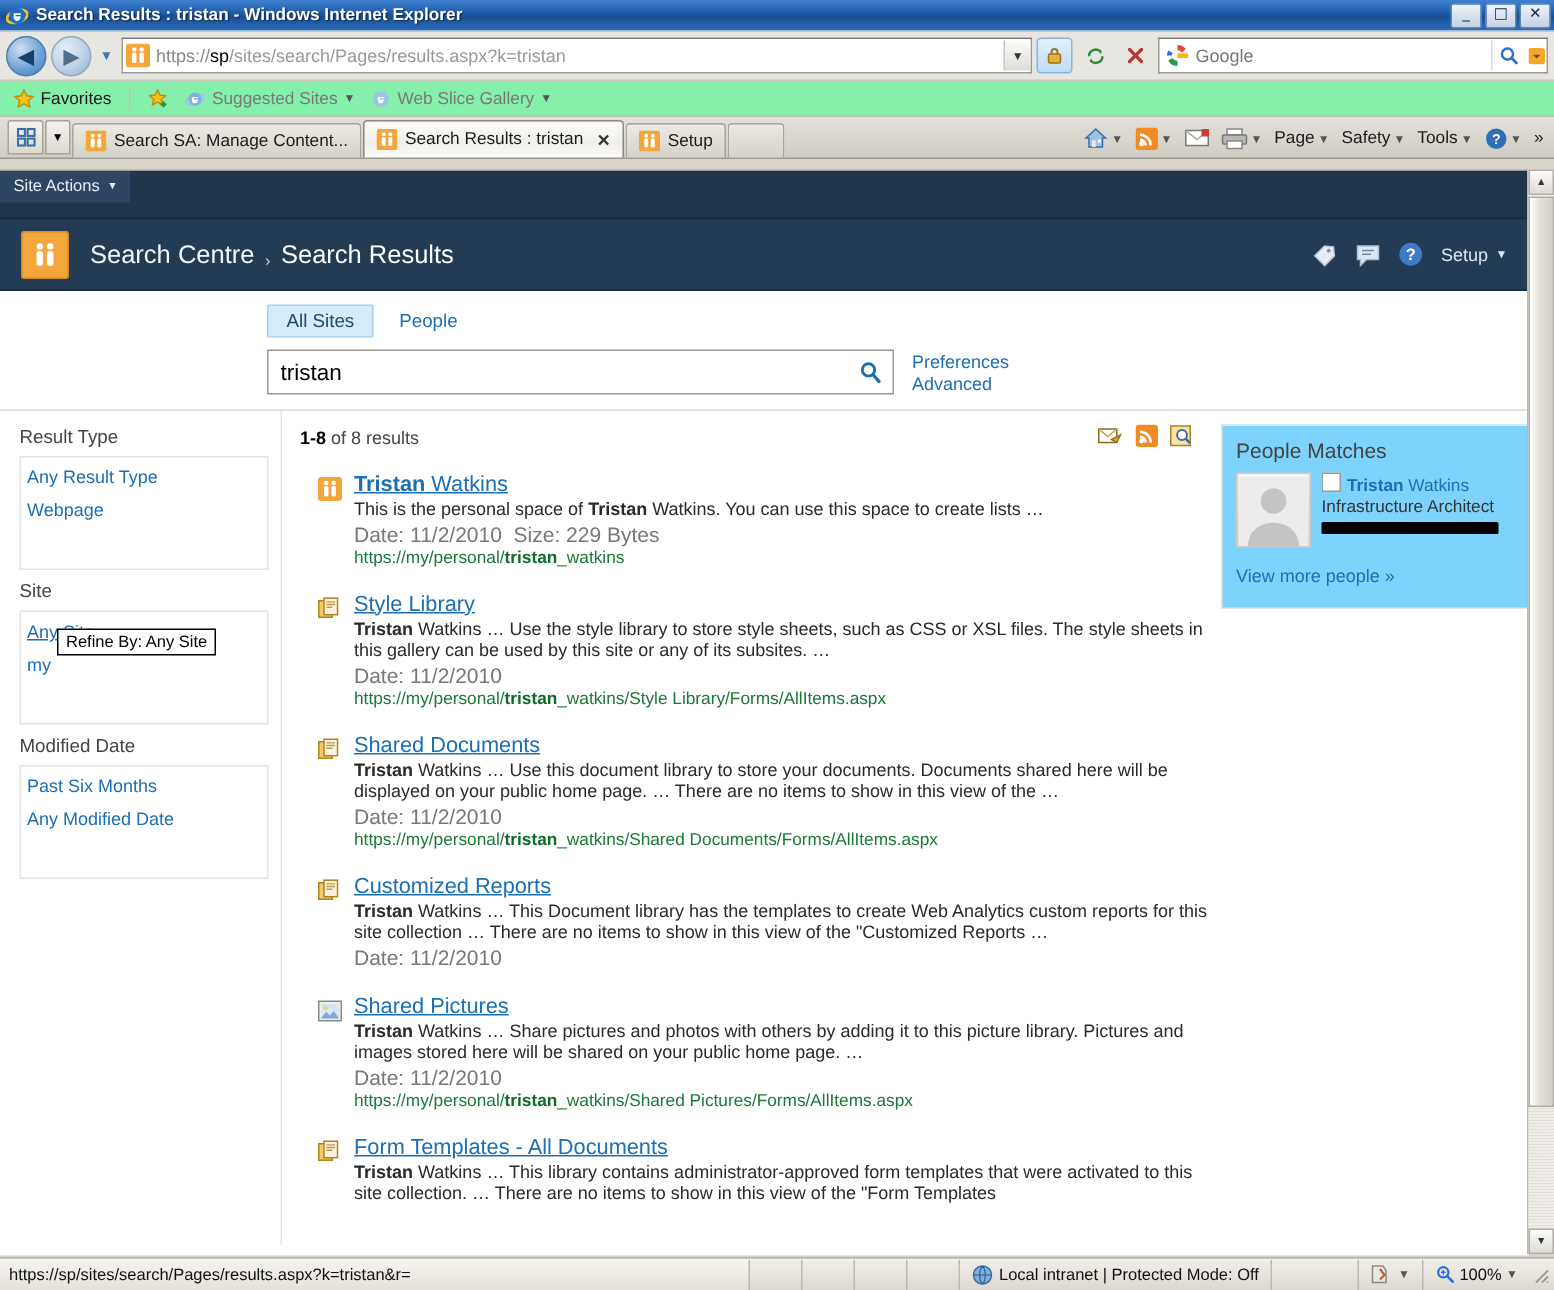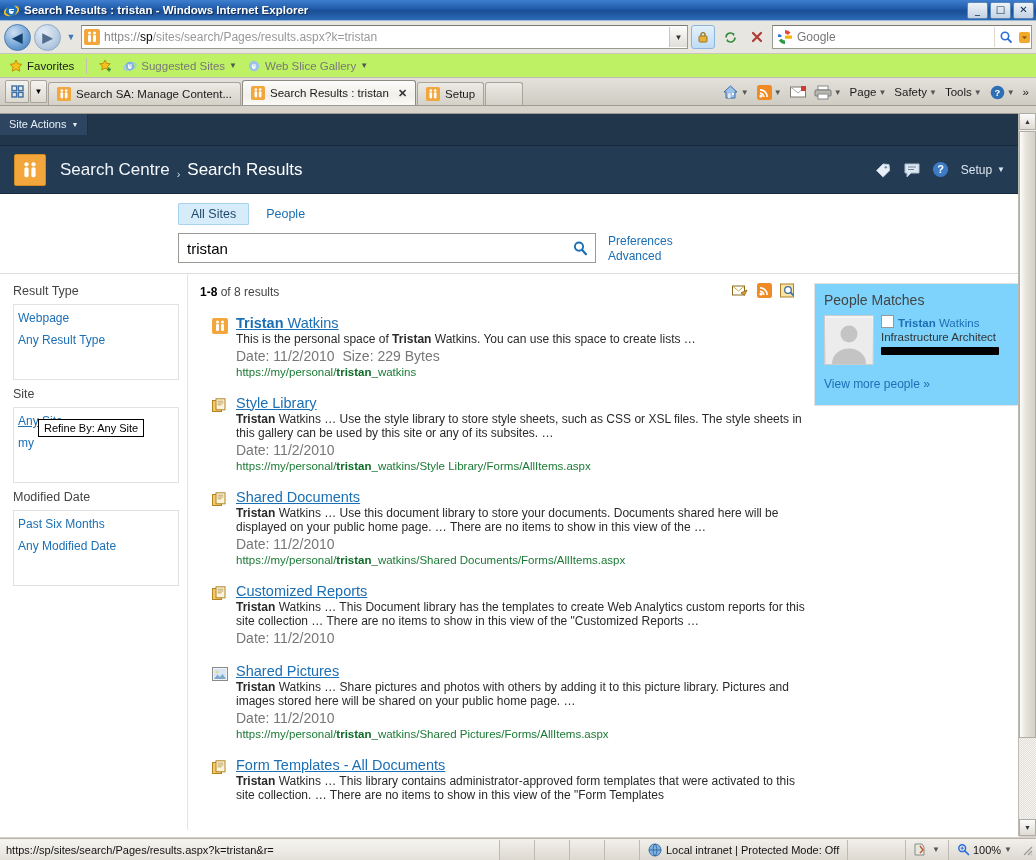--- a/index.html
+++ b/index.html
@@ -91,21 +91,21 @@
   .searchbox .gicon{width:16px;height:16px;margin:0 4px;flex:0 0 auto;}
   .searchbox .ph{color:#777;font-size:12px;flex:1 1 auto;}
   .searchgo{
     width:22px;height:20px;display:flex;align-items:center;justify-content:center;
     border-left:1px solid #ddd9d1;
   }
   .searchgo2{width:14px;height:20px;display:flex;align-items:center;justify-content:center;}
 
   
   .favbar{
-    height:23px;background:#bef264;display:flex;align-items:center;
+    height:23px;background:#86efac;display:flex;align-items:center;
     padding:0 6px;gap:4px;border-bottom:1px solid #bfbbb3;font-size:11.5px;color:#1a1a1a;
   }
   .favbar .sep{width:1px;height:16px;background:#c4c0b8;margin:0 5px;}
   .favitem{display:flex;align-items:center;gap:4px;padding:1px 3px;white-space:nowrap;}
   .favitem.gray{color:#787878;}
   .caretd{font-size:8px;color:#555;}
 
   
   .tabbar{
     height:27px;background:linear-gradient(to bottom,#e3e1da,#cfccc3);
@@ -613,22 +613,22 @@
 
       <div class="sp-divider"></div>
 
       <div class="cols">
 
         <div class="refine">
 
           <div class="rf-group">
             <div class="rf-title">Result Type</div>
             <div class="rf-panel">
+              <div class="rf-item">Any Result Type</div>
               <div class="rf-item">Webpage</div>
-              <div class="rf-item">Any Result Type</div>
               <div style="height:22px"></div>
             </div>
           </div>
 
           <div class="rf-group">
             <div class="rf-title">Site</div>
             <div class="rf-panel">
               <div class="rf-item active">Any Site</div>
               <div class="rf-item">my</div>
               <div style="height:22px"></div>

